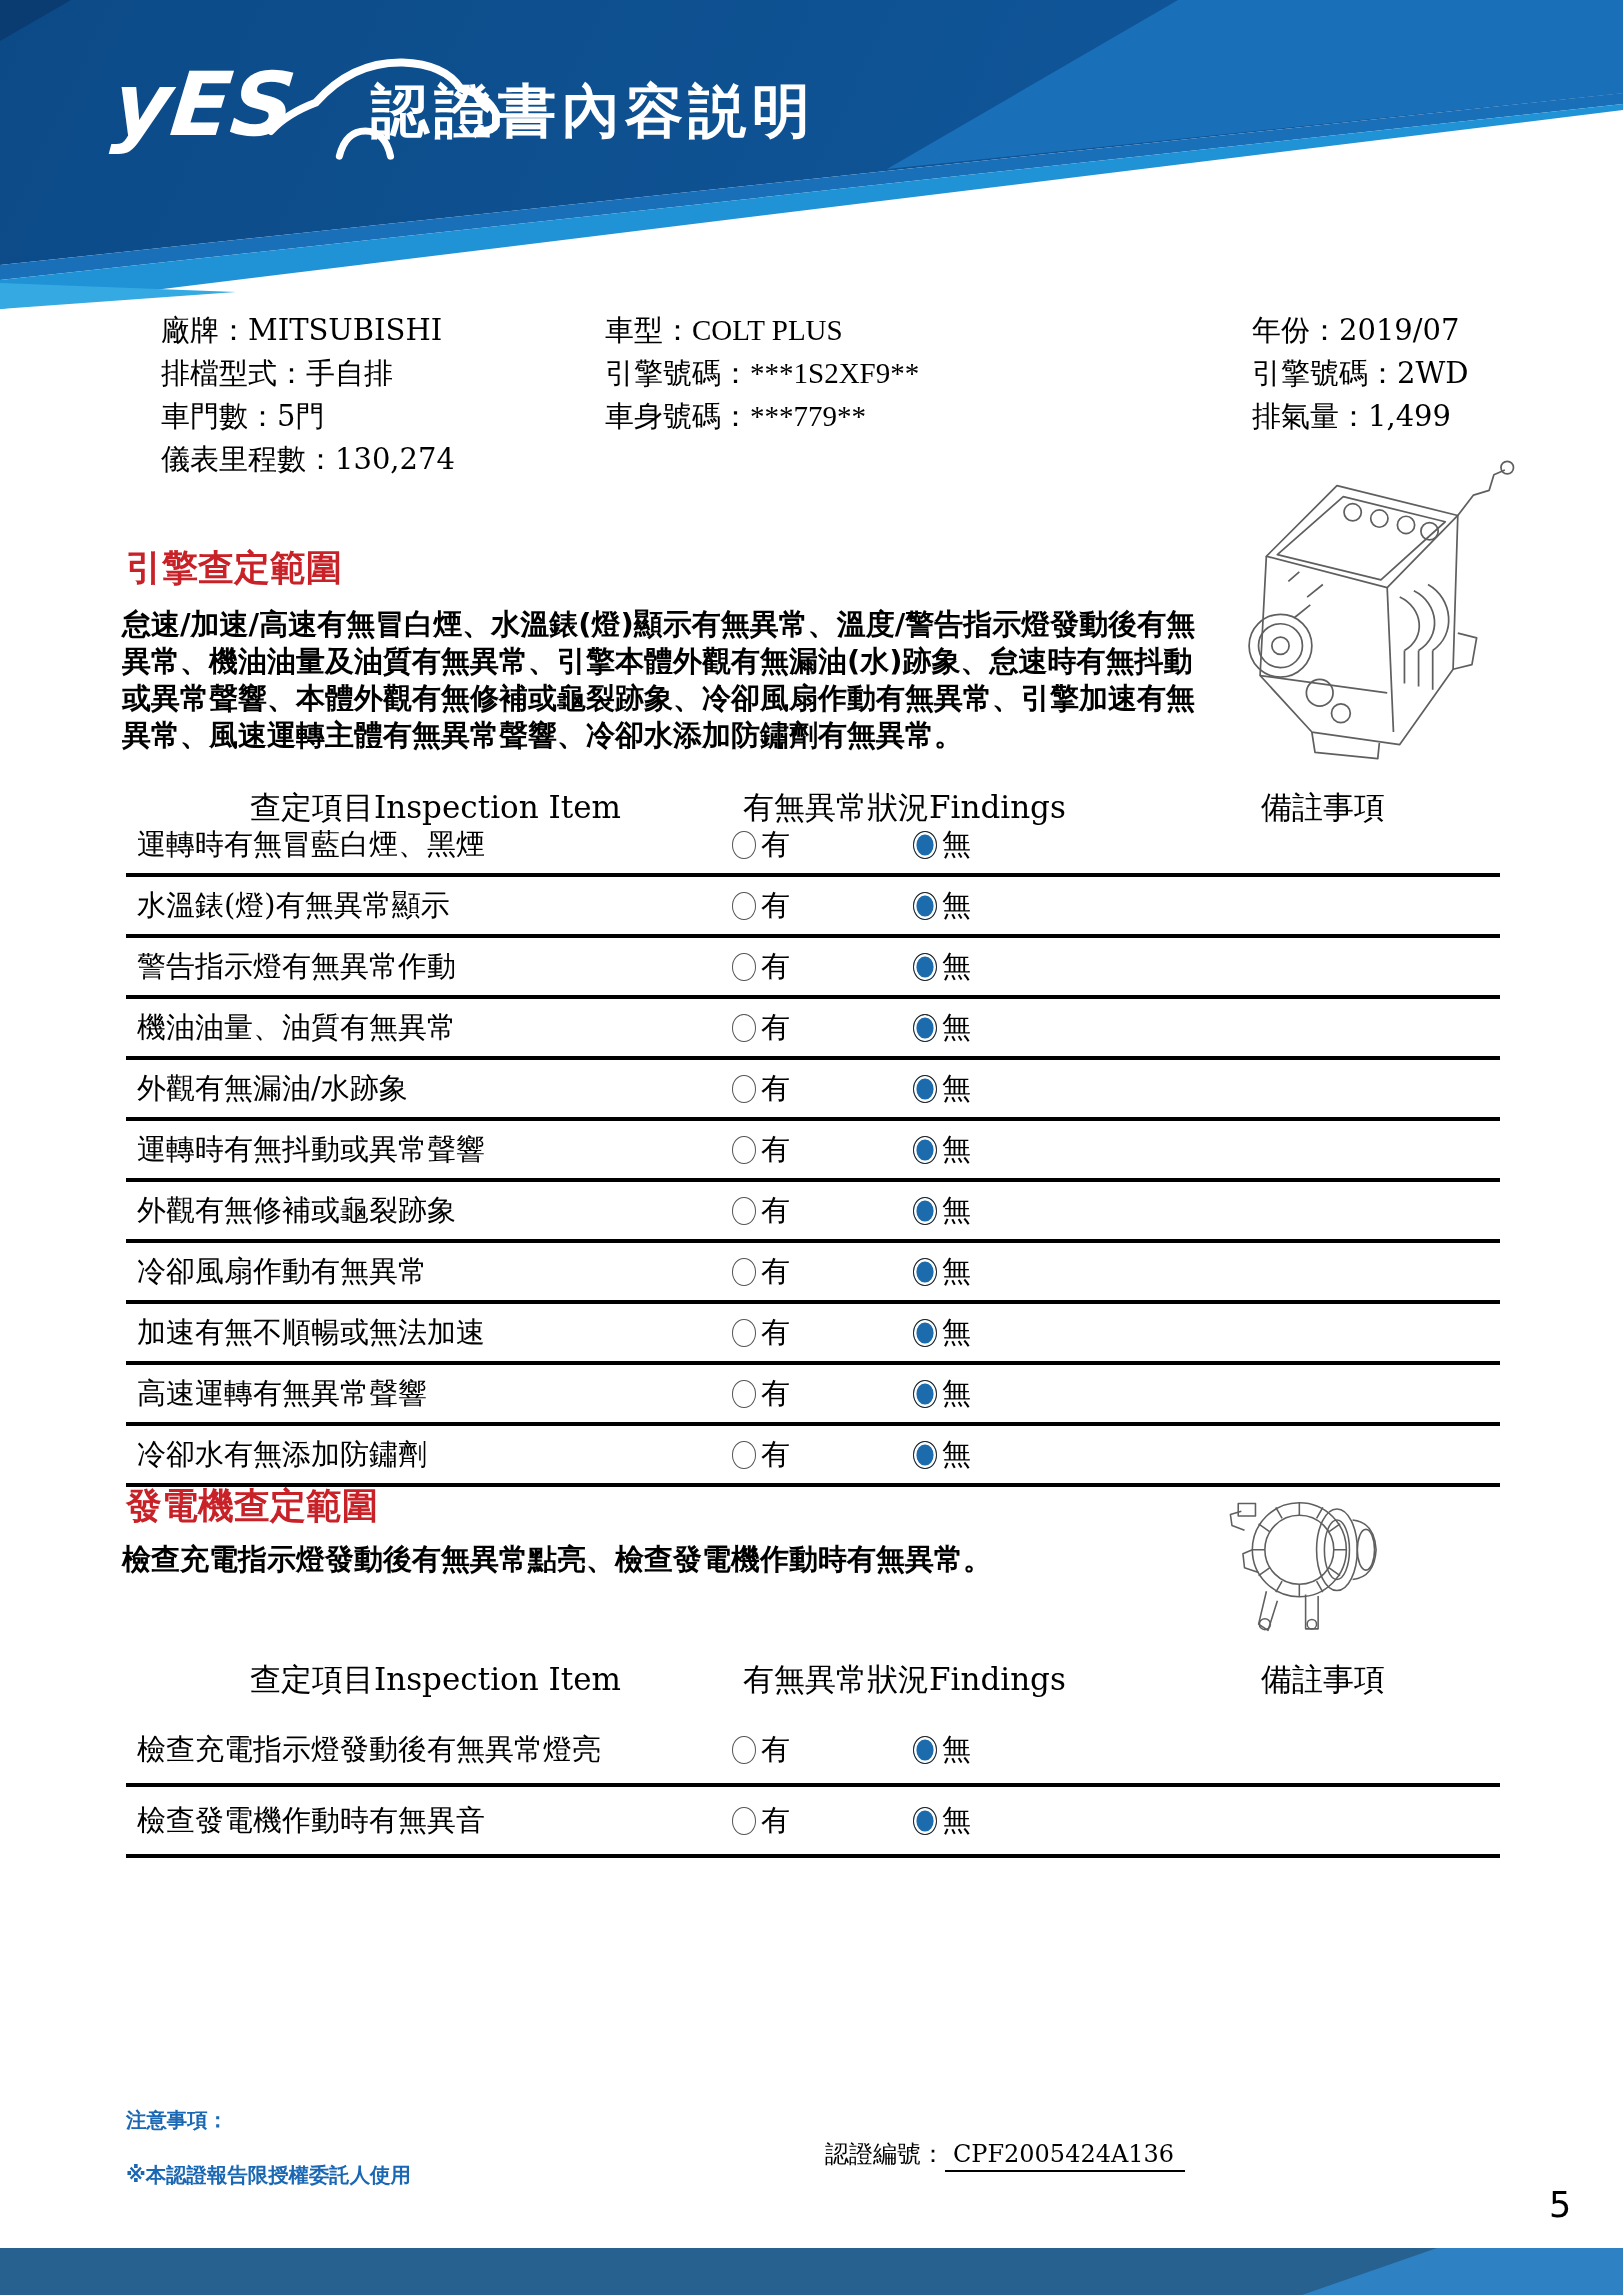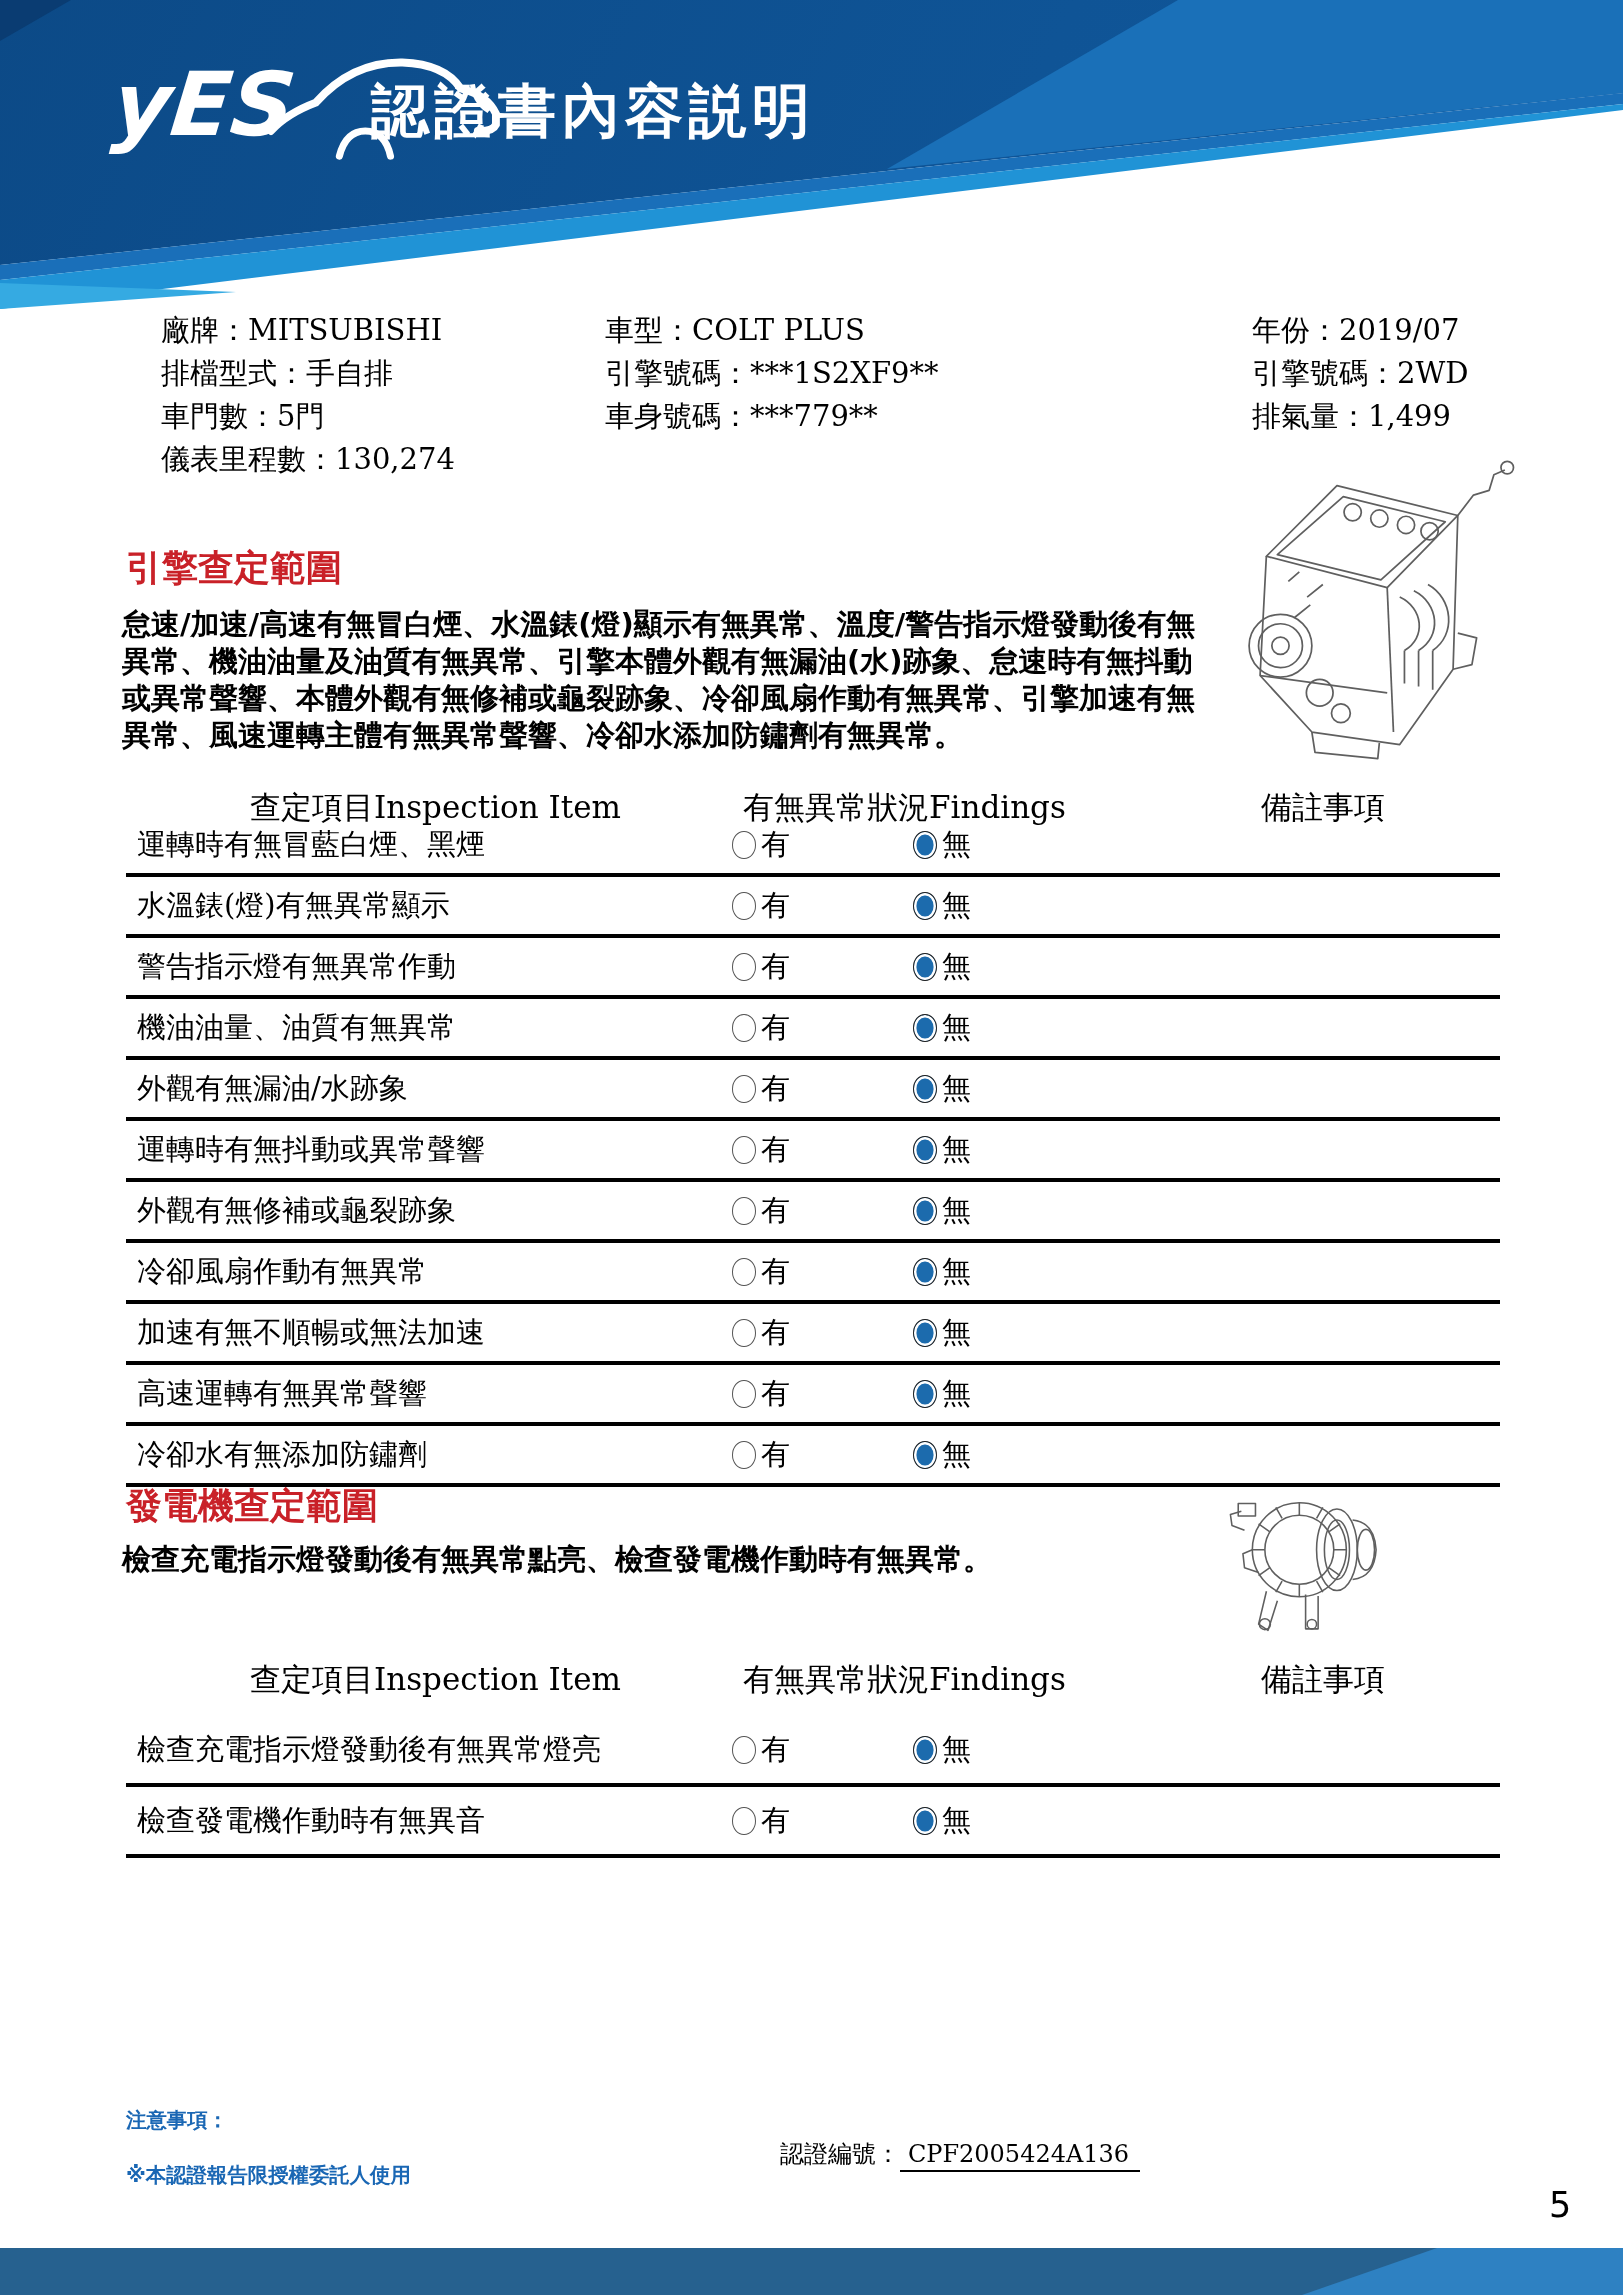--- a/index.html
+++ b/index.html
@@ -20,21 +20,21 @@
         font-family:"DejaVu Sans",sans-serif;font-weight:900;font-style:italic;
         font-size:88px;letter-spacing:0px;transform:skewX(-6deg);line-height:1;}
   .car-swoosh{position:absolute;left:267px;top:38px;}
   .page-title{position:absolute;left:371px;top:82px;color:#ffffff;
         font-family:"DejaVu Sans",sans-serif;font-weight:900;font-size:58px;
         letter-spacing:5.5px;line-height:1;white-space:nowrap;}
 
   
   .vi-col{position:absolute;top:309px;font-size:29px;color:#000;}
   .vi-col .vi-row{height:43px;line-height:43px;white-space:nowrap;}
-  .vi-c1{left:161px;} .vi-c2{left:605px;} .vi-c3{left:1217px;margin-left:35px;}
+  .vi-c1{left:161px;} .vi-c2{left:605px;font-family:Liberation Serif, serif;} .vi-c3{left:1217px;margin-left:35px;}
 
   
   .sec-heading{position:absolute;color:#c92128;font-family:"DejaVu Sans",sans-serif;
         font-weight:900;font-size:36px;line-height:1;white-space:nowrap;}
   .sec-desc{position:absolute;color:#000;font-family:"DejaVu Sans",sans-serif;
         font-weight:800;font-size:29px;line-height:37px;text-align:left;}
 
   
   .tbl-head{position:absolute;width:1623px;font-size:31px;color:#000;}
   .tbl-head span{position:absolute;white-space:nowrap;margin-left:32px;}
@@ -51,21 +51,21 @@
   .radio.sel{background:#1c6bad;border:1.6px solid #222;box-shadow:inset 0 0 0 2.4px #fff;}
   .opt-label{margin-left:5.5px;font-size:29px;color:#000;}
 
   
   .illus{position:absolute;}
   .illus svg{display:block;}
 
   
   .note{position:absolute;left:126px;color:#1a67b4;font-family:"DejaVu Sans",sans-serif;
         font-weight:700;font-size:20.4px;line-height:1.2;white-space:nowrap;}
-  .cert{position:absolute;left:780px;top:2138px;font-size:24px;color:#000;white-space:nowrap;}
+  .cert{position:absolute;left:825px;top:2138px;font-size:24px;color:#000;white-space:nowrap;}
   .cert .cert-no{border-bottom:2.4px solid #000;padding:0 11px 1.6px 7.9px;}
   .page-num{position:absolute;left:1549px;top:2185px;font-size:35px;color:#000;
         font-family:"DejaVu Sans",sans-serif;}
   .bottom-bar{position:absolute;left:0;bottom:0;width:1623px;height:47px;background:#2e81c2;}
   .bottom-bar .bar-dark{position:absolute;inset:0;background:#26618f;
         clip-path:polygon(0 0,1437px 0,1302px 47px,0 47px);}
 </style>
 </head>
 <body>
 

